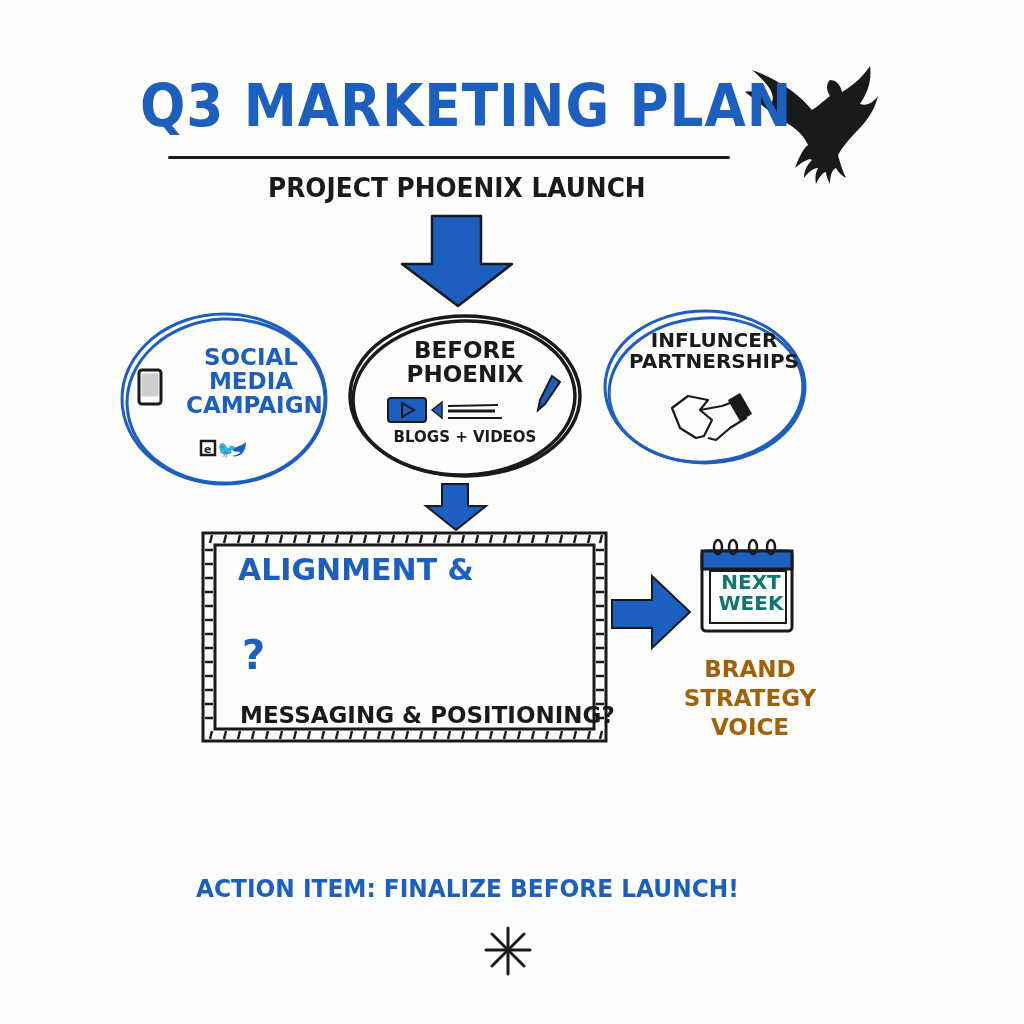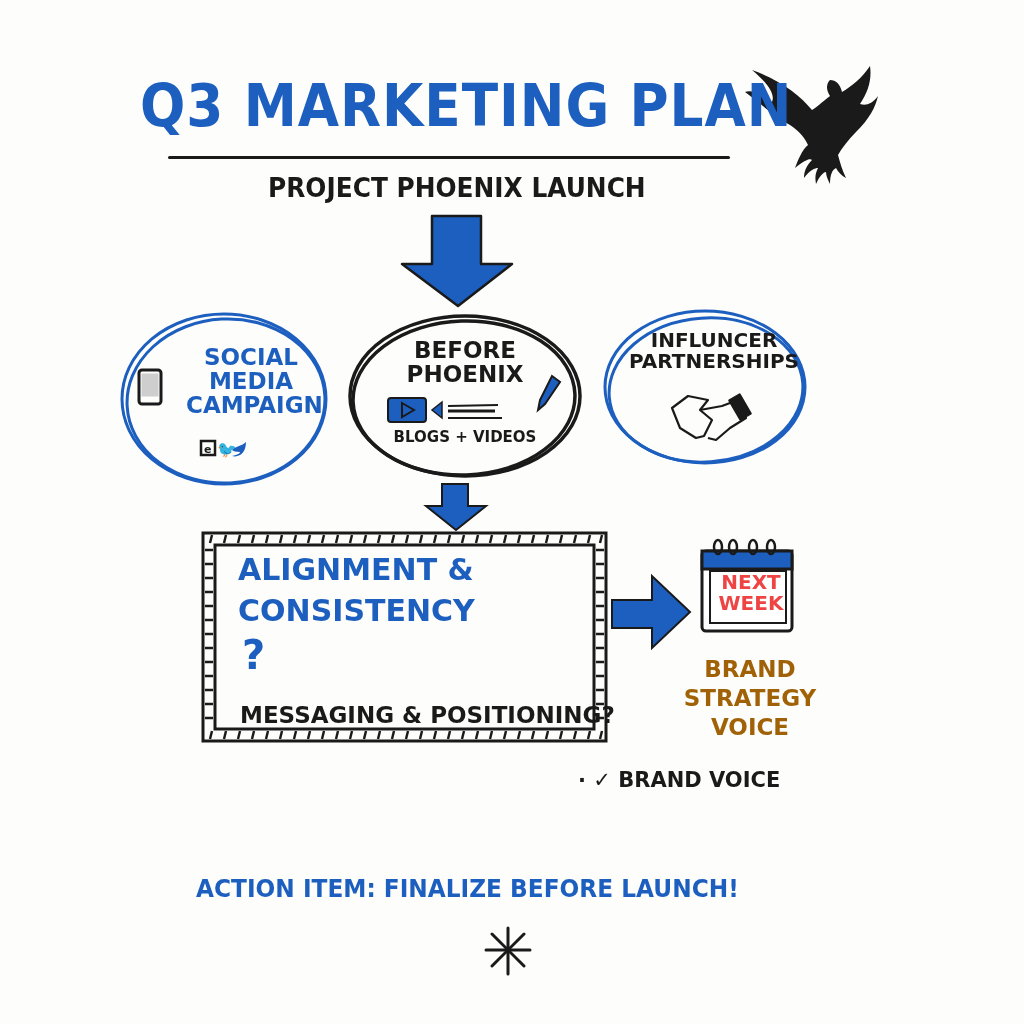--- a/index.html
+++ b/index.html
@@ -12,21 +12,21 @@
   .subtitle { left:268px; top:172px; font-size:27px; font-weight:bold; color:#1a1a1a; white-space:nowrap; transform:scaleX(0.92); transform-origin:left top;}
   svg.layer { position:absolute; left:0; top:0; }
   .label { text-align:center; font-weight:bold; white-space:nowrap; line-height:1.05; }
   .social { left:158px; top:345px; width:130px; font-size:23px; color:#1d5fbf;margin-left:28px; }
   .content { left:385px; top:338px; width:160px; font-size:23px; color:#1a1a1a; }
   .blogs { left:385px; top:430px; width:160px; font-size:15px; color:#1a1a1a; }
   .influencer { left:624px; top:330px; width:180px; font-size:20px; color:#1a1a1a; }
   .align { left:238px; top:550px; font-size:30px; font-weight:bold; color:#1d5fbf; line-height:1.35; white-space:nowrap; }
   .qmark { left:242px; top:632px; font-size:40px; font-weight:bold; color:#1d5fbf; }
   .messaging { left:240px; top:690px; font-size:23px; font-weight:bold; color:#1a1a1a; white-space:nowrap;margin-top:12px; }
-  .nextweek { left:708px; top:572px; width:86px; font-size:20px; color:#ef4444; }
+  .nextweek { left:708px; top:572px; width:86px; font-size:20px; color:#0f766e; }
   .brand { left:680px; top:655px; width:140px; font-size:23px; color:#a16207; line-height:1.25; }
   .checks { left:578px; top:764px; font-size:21px; font-weight:bold; color:#1a1a1a; line-height:1.6; white-space:nowrap; }
   .action { left:196px; top:874px; font-size:25px; font-weight:bold; color:#1d5fbf; white-space:nowrap; transform:scaleX(0.93); transform-origin:left top; }
 </style>
 </head>
 <body>
 
 <svg class="layer" width="1024" height="1024" viewBox="0 0 1024 1024">
 
   <g fill="#1a1a1a">
@@ -179,35 +179,30 @@
 </div>
 <div class="abs label blogs">BLOGS + VIDEOS</div>
 
 <div class="abs label influencer">
   <div>INFLUNCER</div>
   <div>PARTNERSHIPS</div>
 </div>
 
 <div class="abs align">
   <div>ALIGNMENT &amp;</div>
-  <div>CONSISTENCY</div>
 </div>
 <div class="abs qmark">?</div>
 <div class="abs messaging">MESSAGING &amp; POSITIONING?</div>
 
 <div class="abs label nextweek">
   <div>NEXT</div>
   <div>WEEK</div>
 </div>
 <div class="abs label brand">
   <div>BRAND</div>
   <div>STRATEGY</div>
   <div>VOICE</div>
 </div>
 
 <div class="abs checks">
-  <div>
-    <span>· ✓</span>
-    <span>BRAND VOICE</span>
-  </div>
 </div>
 
 <div class="abs action">ACTION ITEM: FINALIZE BEFORE LAUNCH!</div>
 
 </body></html>

